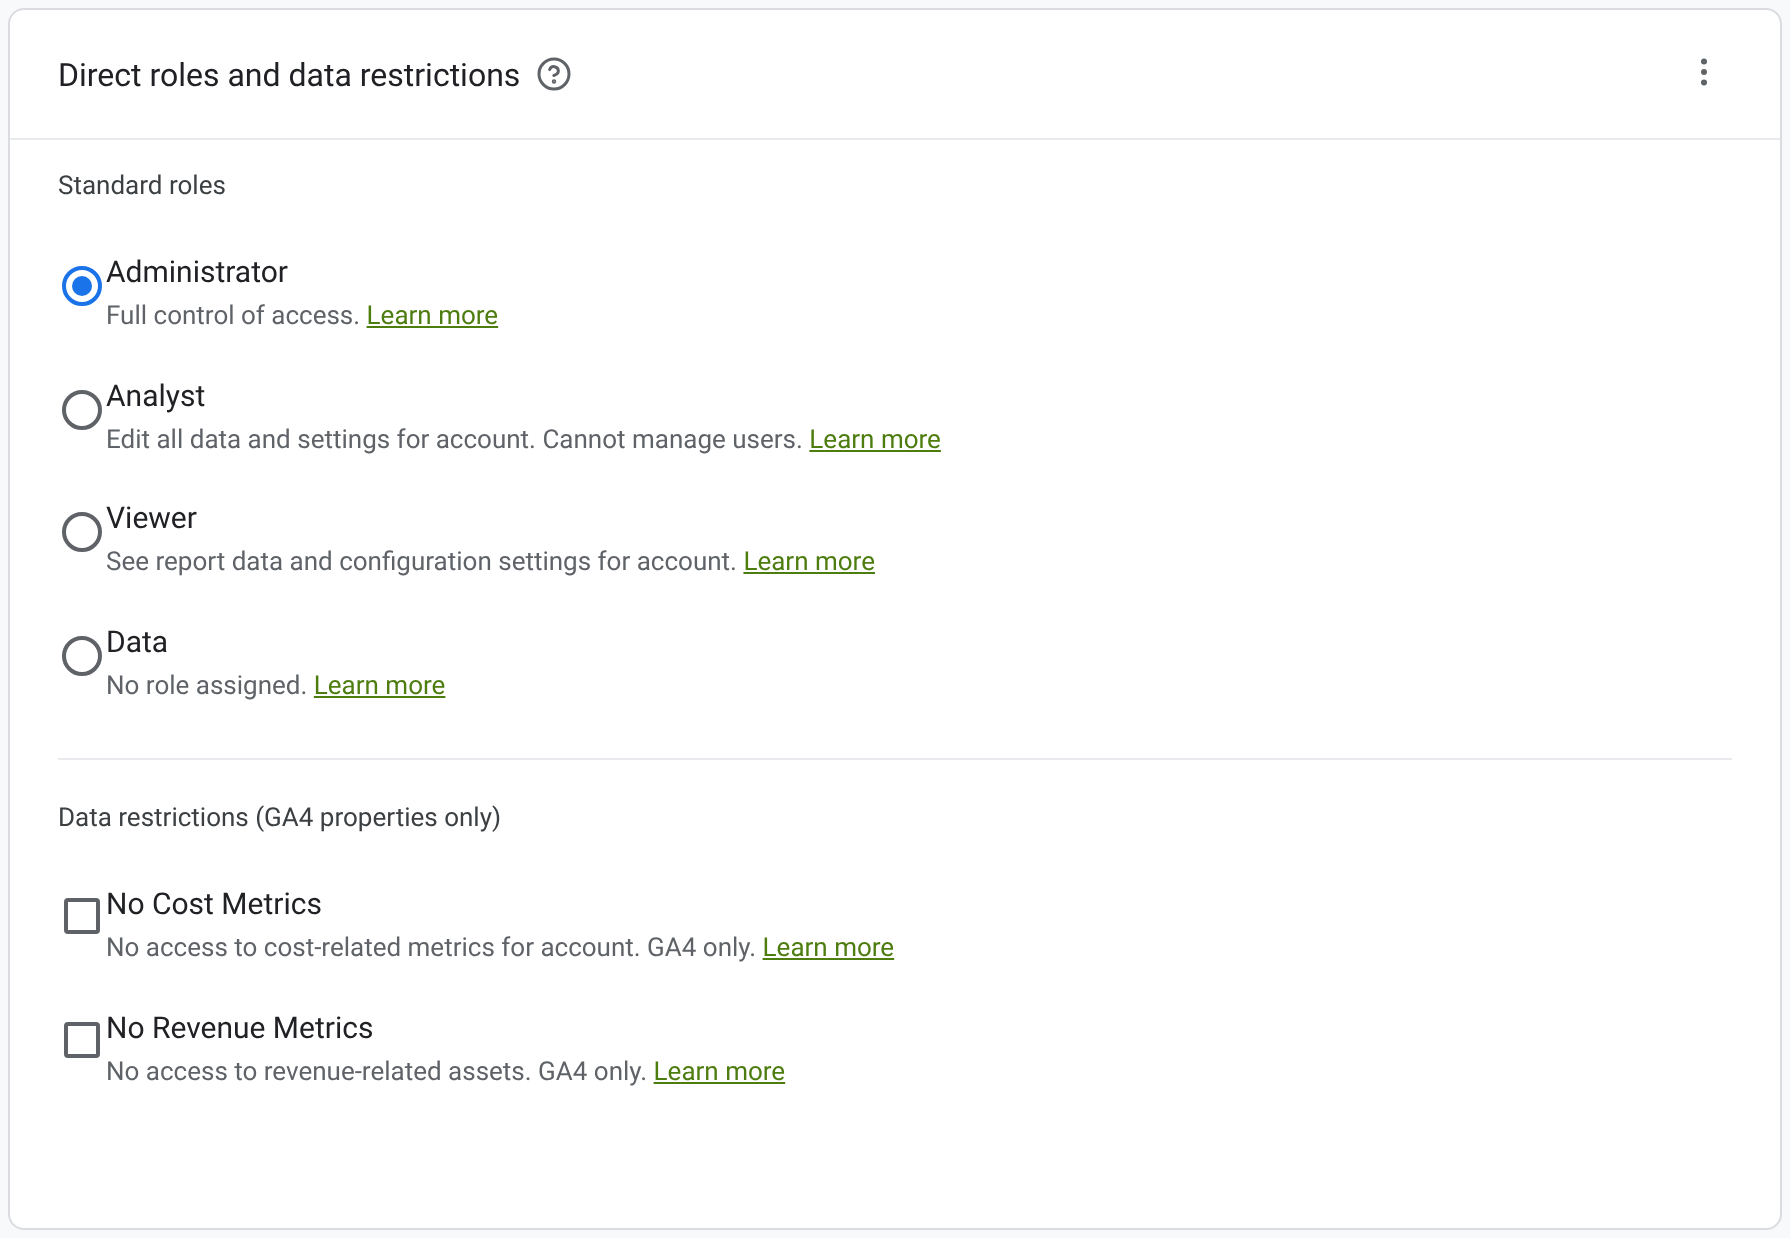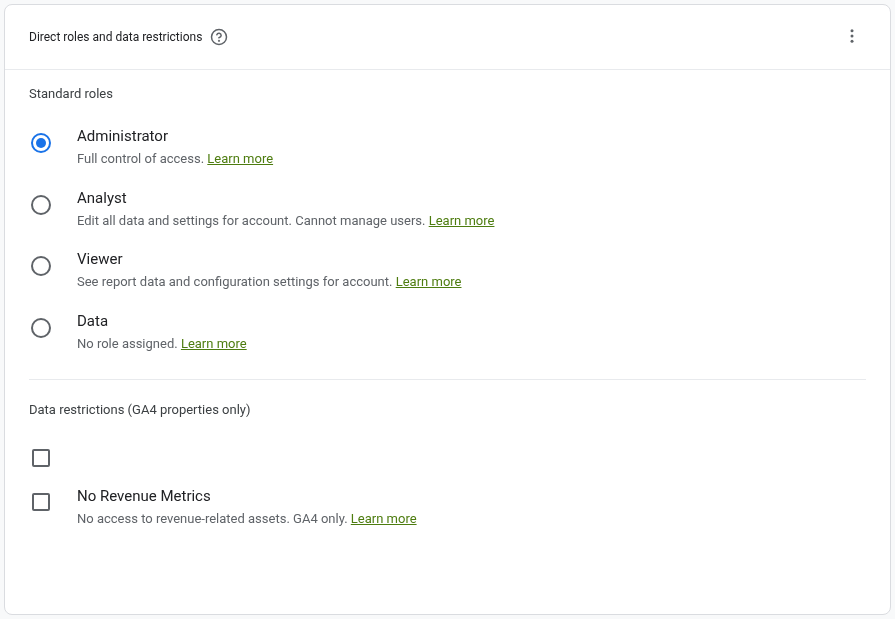--- a/index.html
+++ b/index.html
@@ -28,21 +28,21 @@
       justify-content: space-between;
       padding: 14px 20px 14px 24px;
       border-bottom: 1px solid #e8eaed;
     }
     .panel-title-wrap {
       display: flex;
       align-items: center;
       gap: 8px;
     }
     .panel-title {
-      font-size: 12px;
+      font-size: 16px;
       color: #202124;
       font-weight: 400;
     }
     .help-icon {
       width: 18px;
       height: 18px;
       color: #5f6368;
       display: flex;
       align-items: center;
       justify-content: center;
@@ -65,21 +65,20 @@
     }
     .section-title {
       font-size: 13px;
       color: #3c4043;
       font-weight: 400;
       margin-bottom: 16px;
     }
     .option-row {
       display: flex;
       align-items: flex-start;
-      gap: 24px;
       padding: 10px 0;
       cursor: pointer;
     }
     .control-col {
       width: 24px;
       display: flex;
       align-items: center;
       justify-content: center;
       padding-top: 6px;
       flex-shrink: 0;
@@ -218,20 +217,26 @@
 
   <div class="divider"></div>
 
   <div class="section">
     <div class="section-title">Data restrictions (GA4 properties only)</div>
 
     <div class="option-row">
       <div class="control-col">
         <div class="checkbox"></div>
       </div>
+      <div class="option-text">
+        <div class="option-title">No Cost Metrics</div>
+        <div class="option-desc">
+          <span>No access to cost-related metrics for account. GA4 only. </span><a class="learn-more">Learn more</a>
+        </div>
+      </div>
     </div>
 
     <div class="option-row">
       <div class="control-col">
         <div class="checkbox"></div>
       </div>
       <div class="option-text">
         <div class="option-title">No Revenue Metrics</div>
         <div class="option-desc">
           <span>No access to revenue-related assets. GA4 only. </span><a class="learn-more">Learn more</a>

